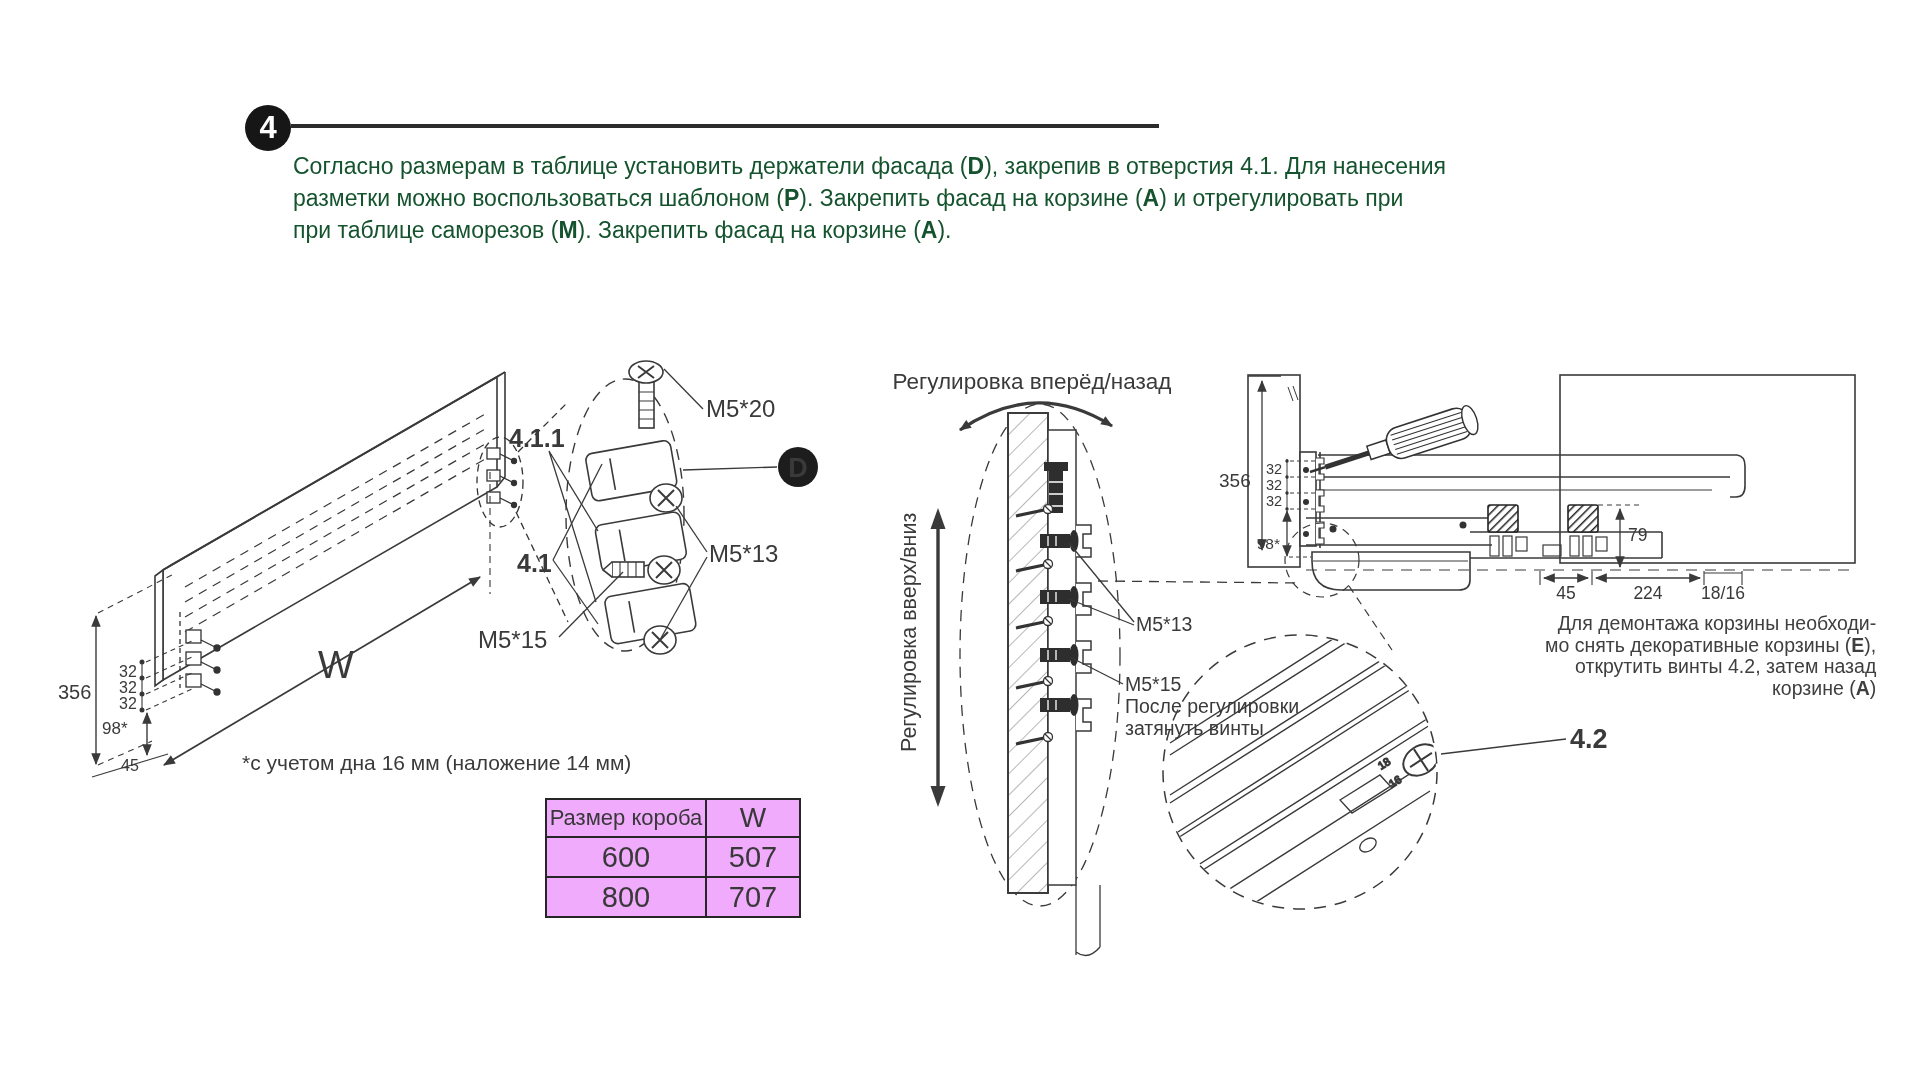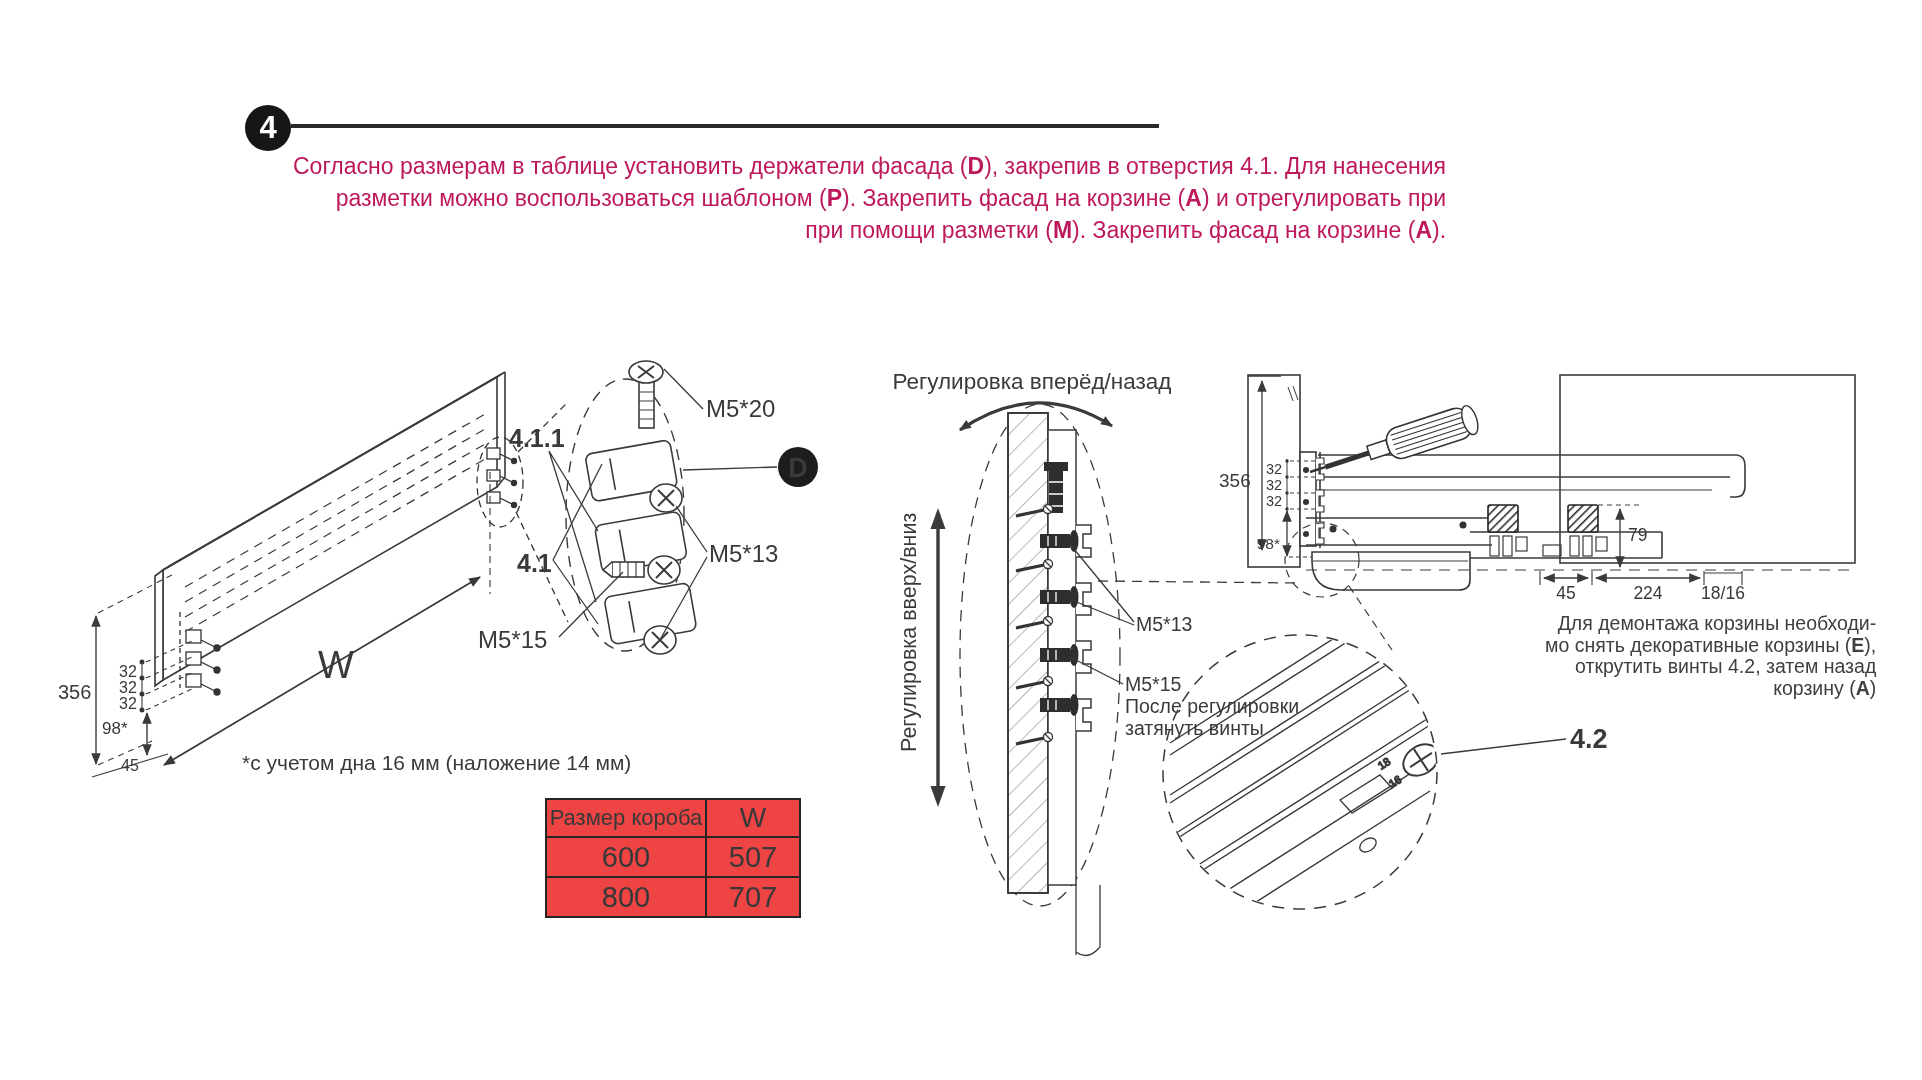--- a/index.html
+++ b/index.html
@@ -2,25 +2,25 @@
 <html><head>
 <meta charset="utf-8">
 <style>
   html,body{margin:0;padding:0;background:#fff;}
   #stage{position:relative;width:1922px;height:1080px;background:#ffffff;overflow:hidden;
          font-family:"Liberation Sans",sans-serif;color:#383838;}
   .abs{position:absolute;}
   .badge{width:46px;height:46px;border-radius:50%;background:#161616;color:#fff;
          display:flex;align-items:center;justify-content:center;font-size:31px;font-weight:bold;}
   .rule{height:4px;background:#2b2b2b;}
-  .introline{white-space:nowrap;font-size:23px;line-height:32px;color:#be185d;text-align:right;}
+  .introline{white-space:nowrap;font-size:23px;line-height:32px;color:#14532d;}
   .introline span.b{font-weight:bold;}
   .note{font-size:19.5px;line-height:21.7px;color:#3f3f3f;white-space:nowrap;}
   .note span.b{font-weight:bold;}
-  table.sizes{border-collapse:collapse;background:#ef4444;}
+  table.sizes{border-collapse:collapse;background:#f0abfc;}
   table.sizes th,table.sizes td{border:2.4px solid #262626;text-align:center;vertical-align:middle;padding:0;}
   table.sizes th{font-weight:normal;}
   .th-size{width:158px;height:36px;font-size:22px;}
   .th-w{width:92px;font-size:28px;}
   table.sizes td{height:38px;font-size:29px;}
   svg{position:absolute;left:0;top:0;}
   svg text{fill:#3a3a3a;font-family:"Liberation Sans",sans-serif;}
 </style>
 </head>
 <body>
@@ -336,21 +336,21 @@
   </svg>
 
   <div class="abs badge" style="left:245px;top:105px;">
     <span>4</span>
   </div>
   <div class="abs rule" style="left:291px;top:124px;width:868px;"></div>
 
   <div class="abs" style="left:293px;top:150px;">
     <div class="introline"><span>Согласно размерам в таблице установить держатели фасада (</span><span class="b">D</span><span>), закрепив в отверстия 4.1. Для нанесения</span></div>
     <div class="introline"><span>разметки можно воспользоваться шаблоном (</span><span class="b">P</span><span>). Закрепить фасад на корзине (</span><span class="b">A</span><span>) и отрегулировать при</span></div>
-    <div class="introline"><span>при помощи разметки (</span><span class="b">M</span><span>). Закрепить фасад на корзине (</span><span class="b">A</span><span>).</span></div>
+    <div class="introline"><span>при таблице саморезов (</span><span class="b">M</span><span>). Закрепить фасад на корзине (</span><span class="b">A</span><span>).</span></div>
   </div>
 
   <table class="sizes abs" style="left:545px;top:798px;">
     <thead>
       <tr>
         <th class="th-size">Размер короба</th>
         <th class="th-w">W</th>
       </tr>
     </thead>
     <tbody>
@@ -362,16 +362,16 @@
           <td>800</td>
           <td>707</td>
         </tr>
       </tbody>
   </table>
 
   <div class="abs" style="left:1545px;top:613px;text-align:right;">
     <div class="note"><span>Для демонтажа корзины необходи-</span></div>
     <div class="note"><span>мо снять декоративные корзины (</span><span class="b">E</span><span>),</span></div>
     <div class="note"><span>открутить винты 4.2, затем назад</span></div>
-    <div class="note"><span>корзину (</span><span class="b">A</span><span>)</span></div>
+    <div class="note"><span>корзине (</span><span class="b">A</span><span>)</span></div>
   </div>
 
 </div>
 
 </body></html>

